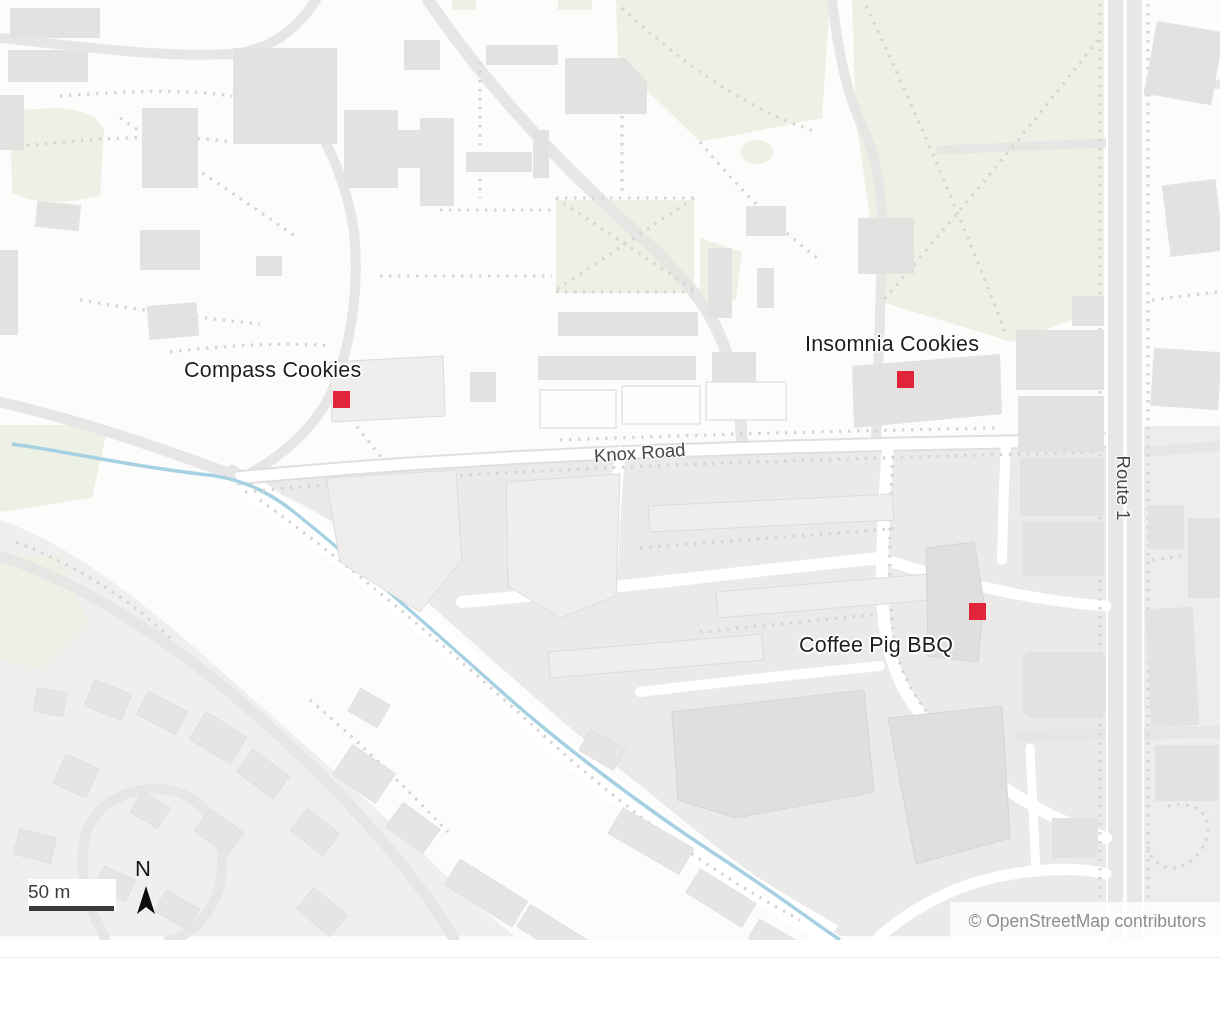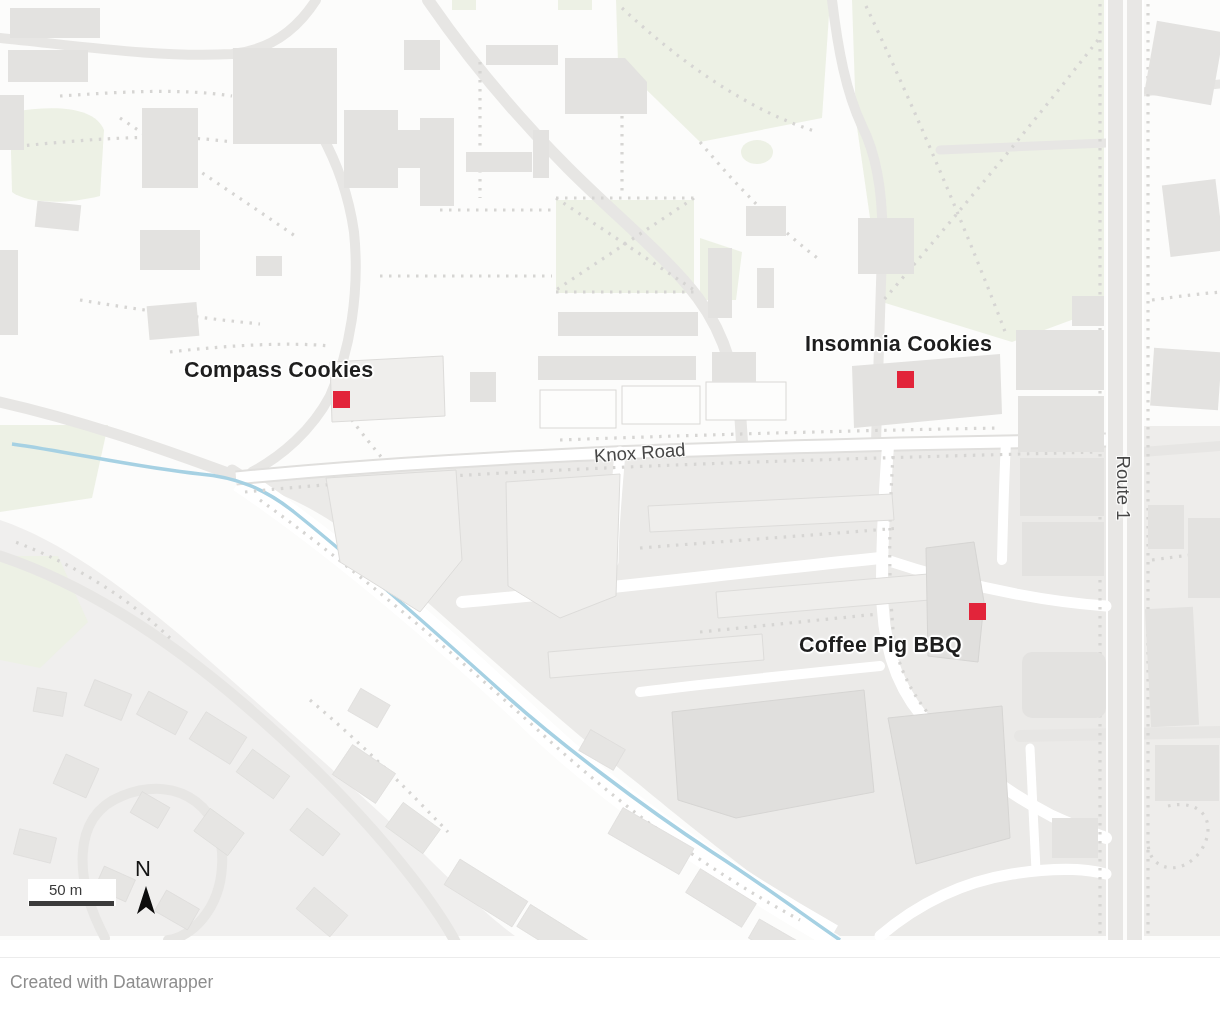--- a/index.html
+++ b/index.html
@@ -1,30 +1,30 @@
 <!DOCTYPE html>
 <html><head>
 <meta charset="utf-8">
 <style>
   html,body{margin:0;padding:0;background:#ffffff;}
   .stage{position:relative;width:1220px;height:1010px;background:#ffffff;overflow:hidden;
          font-family:"Liberation Sans", sans-serif;}
   .map{position:relative;width:1220px;height:940px;background:#fcfcfb;overflow:hidden;}
   .map svg.base{position:absolute;left:0;top:0;}
   
-  .poi-label{position:absolute;font-size:21.5px;font-weight:700;color:#1e1e1e;white-space:nowrap;
+  .poi-label{position:absolute;font-size:21.5px;font-weight:400;color:#1e1e1e;white-space:nowrap;
     letter-spacing:.2px;
     text-shadow:-1px -1px 0 #fff,1px -1px 0 #fff,-1px 1px 0 #fff,1px 1px 0 #fff,
                 -2px 0 1px #fff,2px 0 1px #fff,0 -2px 1px #fff,0 2px 1px #fff,0 0 5px #fff;}
   .road-label{position:absolute;font-size:18.5px;color:#474747;white-space:nowrap;
     text-shadow:-1px -1px 0 #fcfcfb,1px -1px 0 #fcfcfb,-1px 1px 0 #fcfcfb,1px 1px 0 #fcfcfb,0 0 4px #fcfcfb;}
   .marker{position:absolute;width:17px;height:17px;}
   
   .scalebar{position:absolute;left:28px;top:879px;width:88px;background:#ffffff;}
-  .scalebar .lbl{font-size:15px;color:#3a3a3a;padding:2px 0 3px 21px;}
+  .scalebar .lbl{font-size:19px;color:#3a3a3a;padding:2px 0 3px 0;}
   .scalebar .bar{height:5px;width:85px;margin-left:1px;background:#3b3b3b;}
   
   .north-n{position:absolute;left:135px;top:856px;font-size:22px;color:#141414;}
   .north-arrow{position:absolute;left:137px;top:886px;}
   
   .attribution{position:absolute;right:0;bottom:0;height:38px;line-height:38px;
     background:rgba(255,255,255,0.82);padding:0 14px 0 18px;font-size:17.5px;color:#8f8f8f;}
   
   .edge{height:17px;border-bottom:1px solid #ececec;}
   .footer{padding:14px 0 0 10px;font-size:17.5px;color:#8d8d8d;}
@@ -230,17 +230,17 @@
     <div class="scalebar">
       <div class="lbl">50 m</div>
       <div class="bar"></div>
     </div>
 
     <div class="north-n">N</div>
     <svg class="north-arrow" width="18" height="32">
       <polygon points="9,0 0,28 9,21 18,28" fill="#0d0d0d"></polygon>
     </svg>
 
+    <div class="attribution">© OpenStreetMap contributors</div>
   </div>
 
   <div class="edge"></div>
-  <div class="footer">Created with Datawrapper</div>
 </div>
 
 </body></html>

